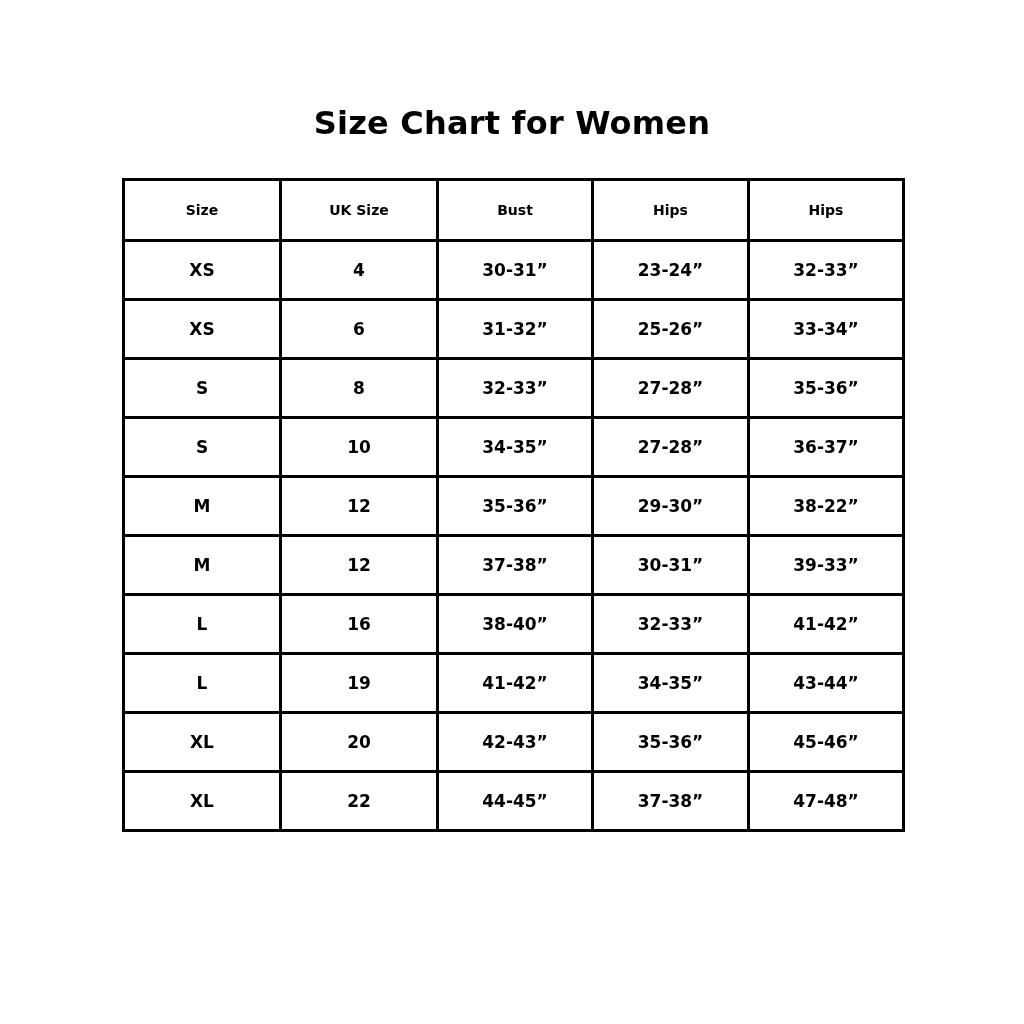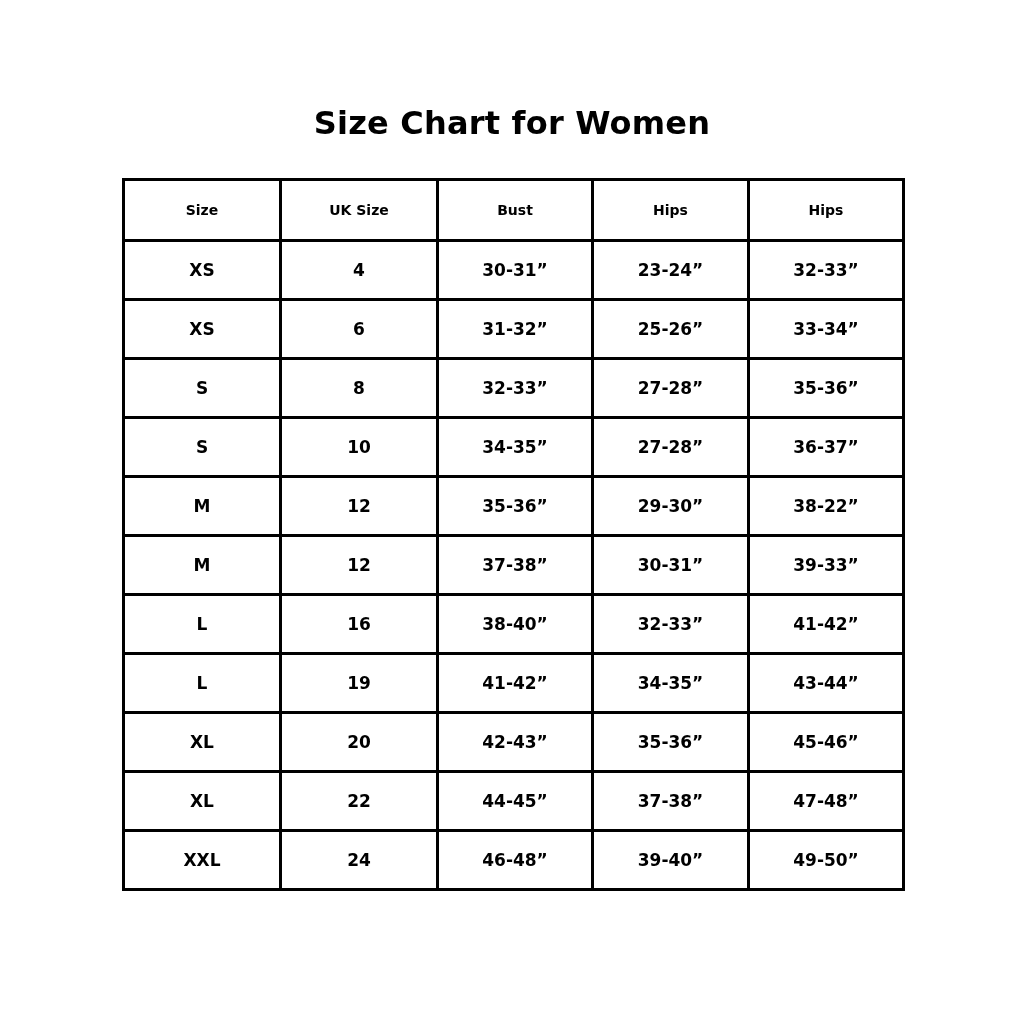--- a/index.html
+++ b/index.html
@@ -152,24 +152,17 @@
           <td>35-36”</td>
           <td>45-46”</td>
         </tr>
         <tr>
           <td>XL</td>
           <td>22</td>
           <td>44-45”</td>
           <td>37-38”</td>
           <td>47-48”</td>
         </tr>
-        <tr>
-          <td>XXL</td>
-          <td>24</td>
-          <td>46-48”</td>
-          <td>39-40”</td>
-          <td>49-50”</td>
-        </tr>
       </tbody>
     </table>
   </div>
 
 </div>
 
 </body></html>

